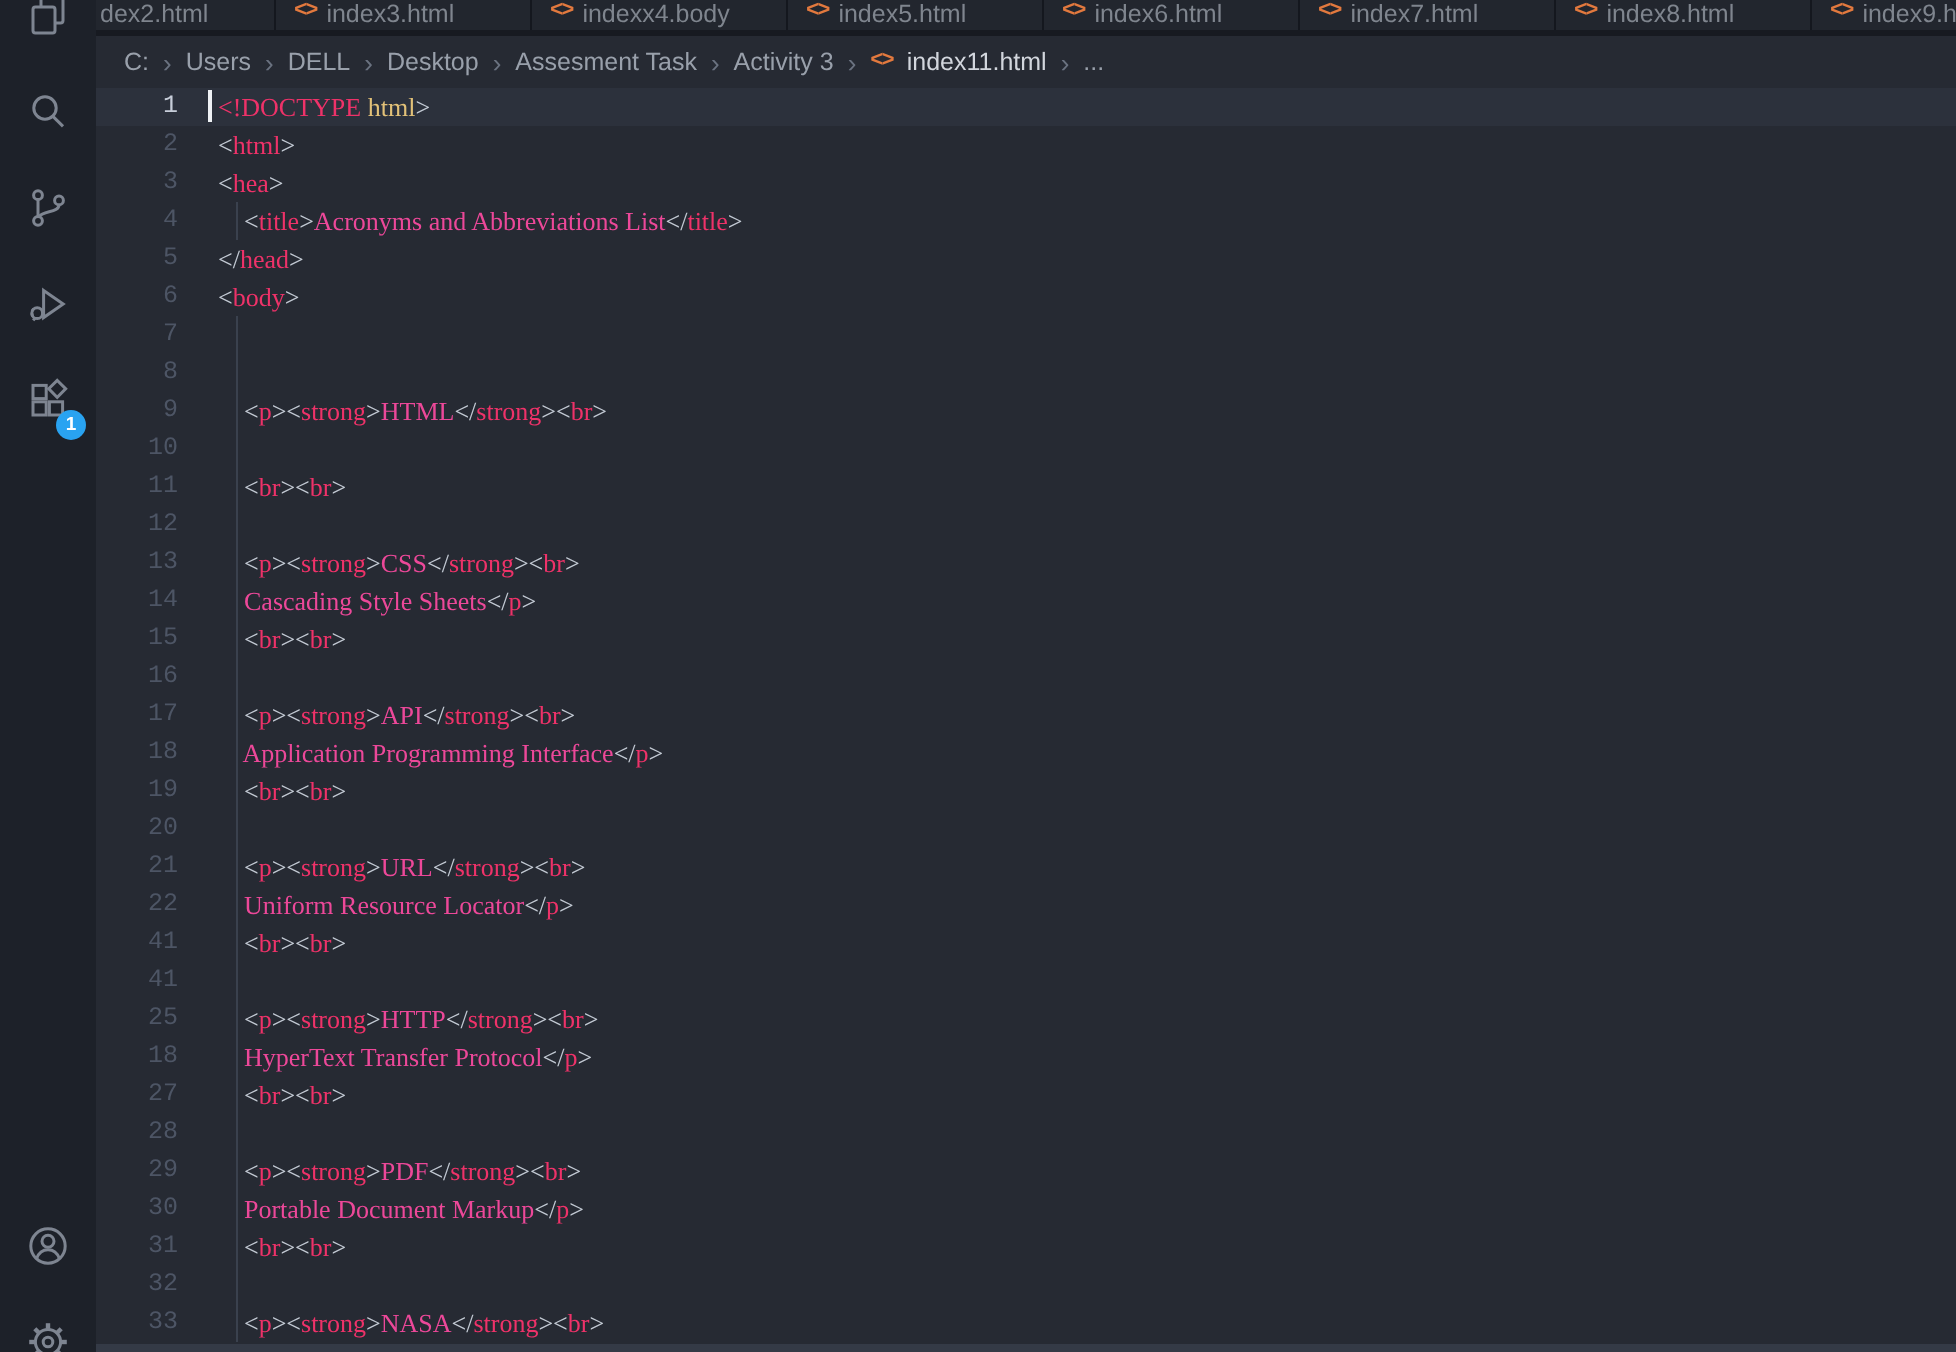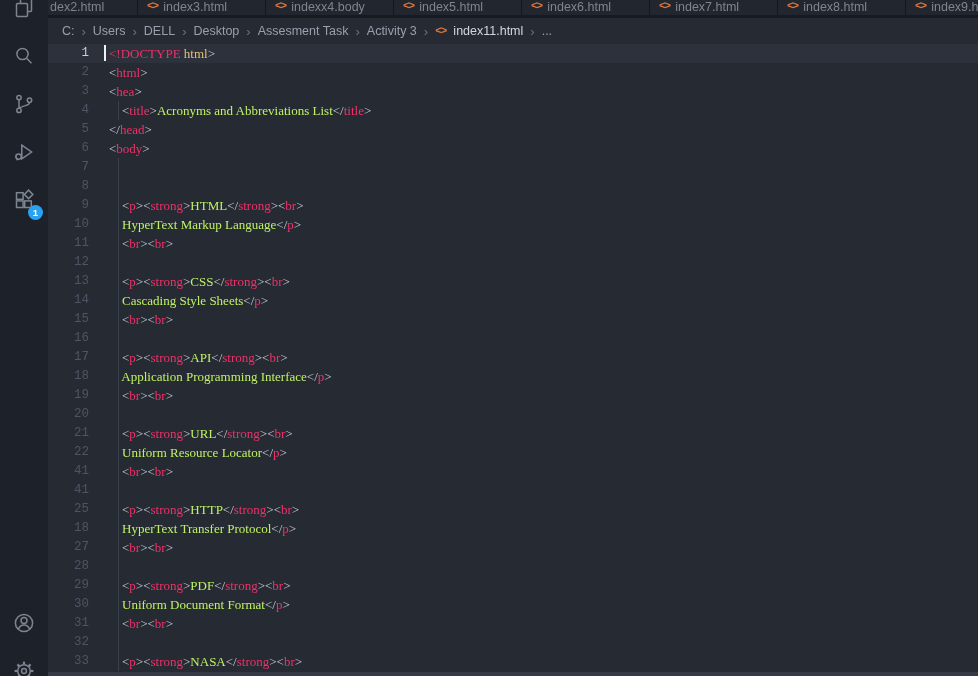--- a/index.html
+++ b/index.html
@@ -61,21 +61,21 @@
   .row.active{ background:#2c313c; }
   .num{
     flex:none; width:41px; text-align:right; color:#4d5565; font-size:12.5px;
     cursor:pointer;
   }
   .row.active .num{ color:#c7cdd9; }
   .code{ position:relative; white-space:pre; padding-left:20px; cursor:text;font-family:Liberation Serif, serif; }
   .tk-t{ color:#ee3269; }
   .tk-p{ color:#c3cad4; }
   .tk-y{ color:#e2c178; }
-  .tk-x{ color:#bef264;text-align:center; }
+  .tk-x{ color:#ec4899;text-align:center; }
   .guide{ position:absolute; left:70px; top:0; bottom:0; width:1px; background:#3a414e; }
   .cursor{ position:absolute; left:56px; top:1px; width:2px; height:16px; background:#eef1f5; }
   .bottom-strip{ position:absolute; left:0; right:0; bottom:0; height:4px; background:#343a46; }
 </style>
 </head>
 <body>
 
 <div class="screen">
   <div class="activity-bar">
       <div class="ab-item" style="top: -16px;">
@@ -231,21 +231,20 @@
           <span class="code"></span>
         </div>
         <div class="row">
           <span class="num">9</span>
           <span class="guide"></span>
           <span class="code"><span class="tk-x">    </span><span class="tk-p">&lt;</span><span class="tk-t">p</span><span class="tk-p">&gt;&lt;</span><span class="tk-t">strong</span><span class="tk-p">&gt;</span><span class="tk-x">HTML</span><span class="tk-p">&lt;/</span><span class="tk-t">strong</span><span class="tk-p">&gt;&lt;</span><span class="tk-t">br</span><span class="tk-p">&gt;</span></span>
         </div>
         <div class="row">
           <span class="num">10</span>
           <span class="guide"></span>
-          <span class="code"><span class="tk-x">    HyperText Markup Language</span><span class="tk-p">&lt;/</span><span class="tk-t">p</span><span class="tk-p">&gt;</span></span>
         </div>
         <div class="row">
           <span class="num">11</span>
           <span class="guide"></span>
           <span class="code"><span class="tk-x">    </span><span class="tk-p">&lt;</span><span class="tk-t">br</span><span class="tk-p">&gt;&lt;</span><span class="tk-t">br</span><span class="tk-p">&gt;</span></span>
         </div>
         <div class="row">
           <span class="num">12</span>
           <span class="guide"></span>
           <span class="code"></span>
@@ -331,21 +330,21 @@
           <span class="code"></span>
         </div>
         <div class="row">
           <span class="num">29</span>
           <span class="guide"></span>
           <span class="code"><span class="tk-x">    </span><span class="tk-p">&lt;</span><span class="tk-t">p</span><span class="tk-p">&gt;&lt;</span><span class="tk-t">strong</span><span class="tk-p">&gt;</span><span class="tk-x">PDF</span><span class="tk-p">&lt;/</span><span class="tk-t">strong</span><span class="tk-p">&gt;&lt;</span><span class="tk-t">br</span><span class="tk-p">&gt;</span></span>
         </div>
         <div class="row">
           <span class="num">30</span>
           <span class="guide"></span>
-          <span class="code"><span class="tk-x">    Uniform Document Format</span><span class="tk-p">&lt;/</span><span class="tk-t">p</span><span class="tk-p">&gt;</span></span>
+          <span class="code"><span class="tk-x">    Portable Document Markup</span><span class="tk-p">&lt;/</span><span class="tk-t">p</span><span class="tk-p">&gt;</span></span>
         </div>
         <div class="row">
           <span class="num">31</span>
           <span class="guide"></span>
           <span class="code"><span class="tk-x">    </span><span class="tk-p">&lt;</span><span class="tk-t">br</span><span class="tk-p">&gt;&lt;</span><span class="tk-t">br</span><span class="tk-p">&gt;</span></span>
         </div>
         <div class="row">
           <span class="num">32</span>
           <span class="guide"></span>
           <span class="code"></span>

